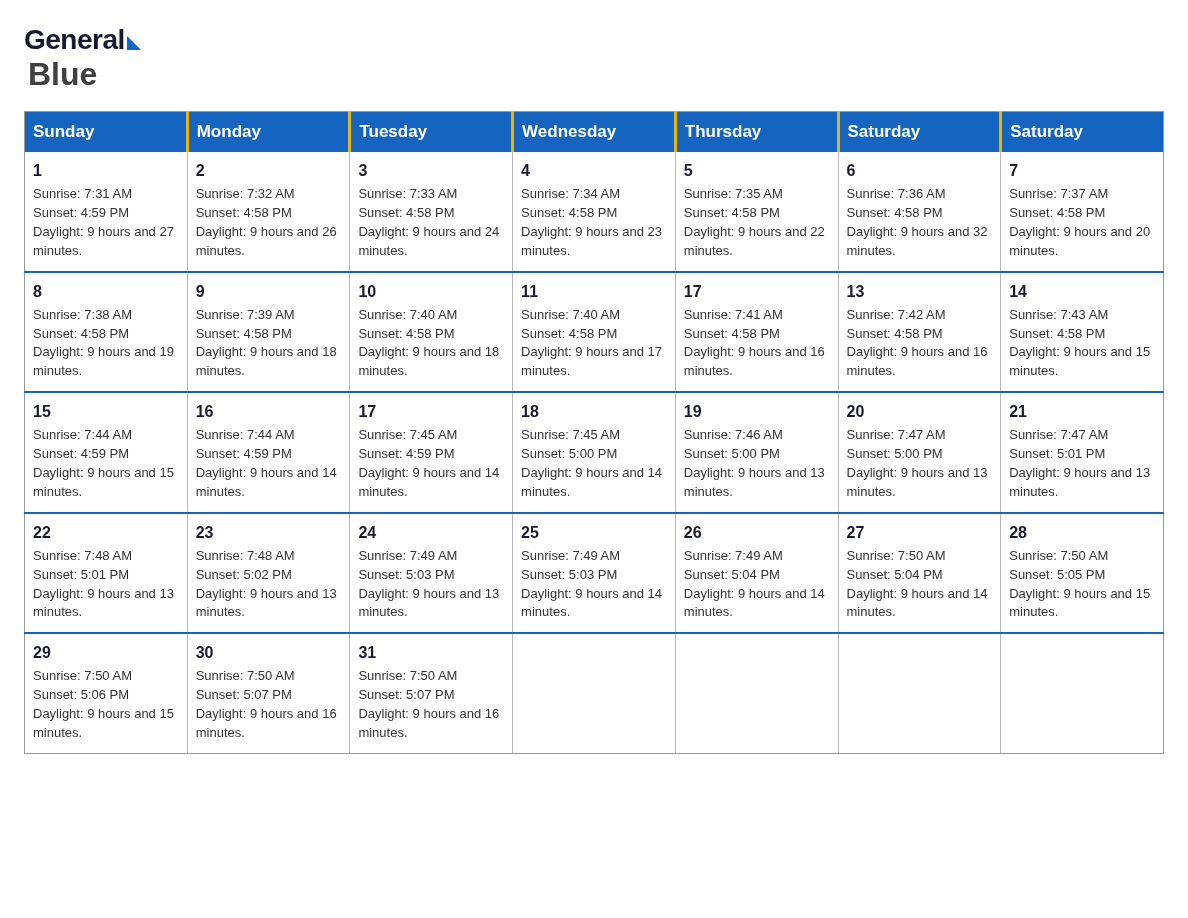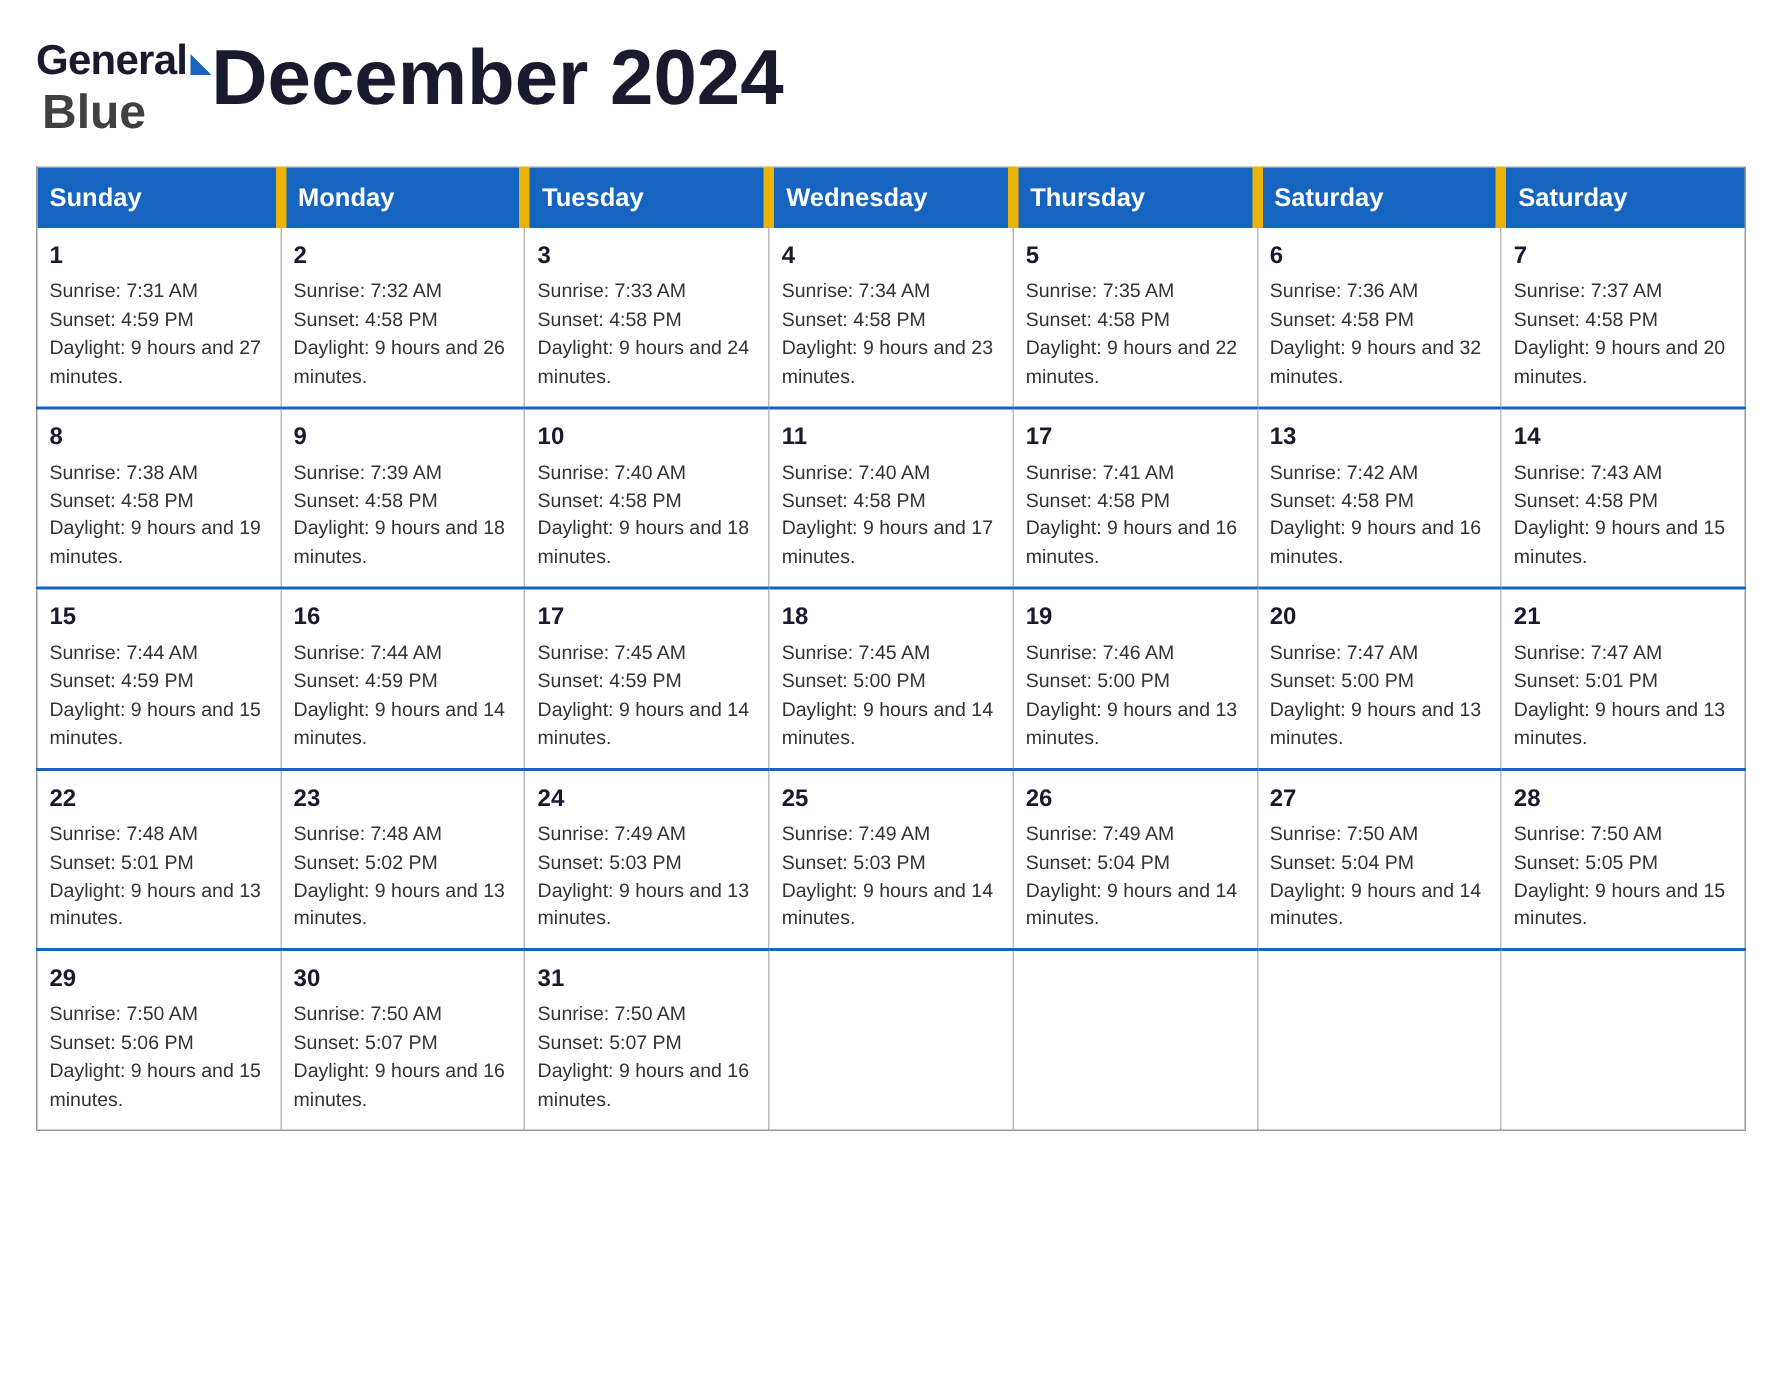--- a/index.html
+++ b/index.html
@@ -65,21 +65,21 @@
       border-collapse: collapse;
       border: 1.5px solid #999;
     }
     .calendar thead tr th {
       background-color: #1565c0;
       color: #fff;
       font-size: 17px;
       font-weight: bold;
       padding: 10px 8px;
       text-align: left;
-      border-right: 7px solid #eab308;
+      border-right: 3px solid #eab308;
     }
     .calendar thead tr th:last-child {
       border-right: none;
     }
     .calendar tbody tr td {
       vertical-align: top;
       padding: 7px 8px 10px 8px;
       border-right: 1px solid #bbb;
       border-bottom: 2px solid #1565c0;
       width: 14.28%;
@@ -116,21 +116,20 @@
   <div class="logo">
     <div class="logo-text">
       <span class="logo-general">General</span>
       <div class="logo-arrow"></div>
     </div>
     <div style="display:flex; align-items:center; margin-left:2px;">
       <span class="logo-blue">Blue</span>
     </div>
   </div>
   <div class="title-section">
-    <div class="month-title">December 2024</div>
   </div>
 </div>
 
 <table class="calendar">
   <thead>
     <tr>
     <th>Sunday</th>
         <th>Monday</th>
         <th>Tuesday</th>
         <th>Wednesday</th>

